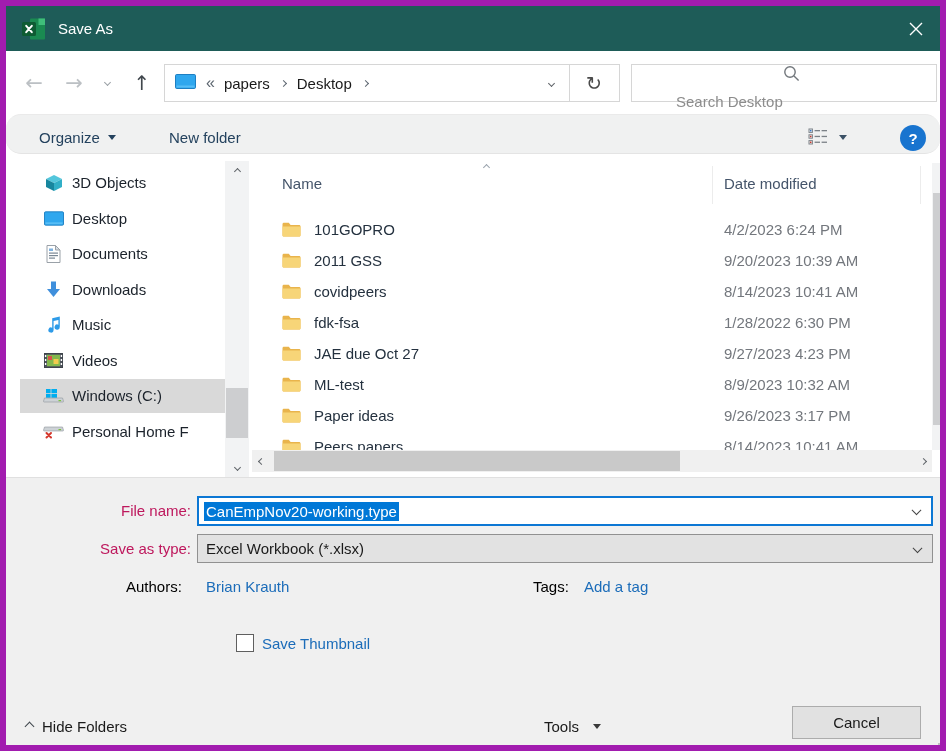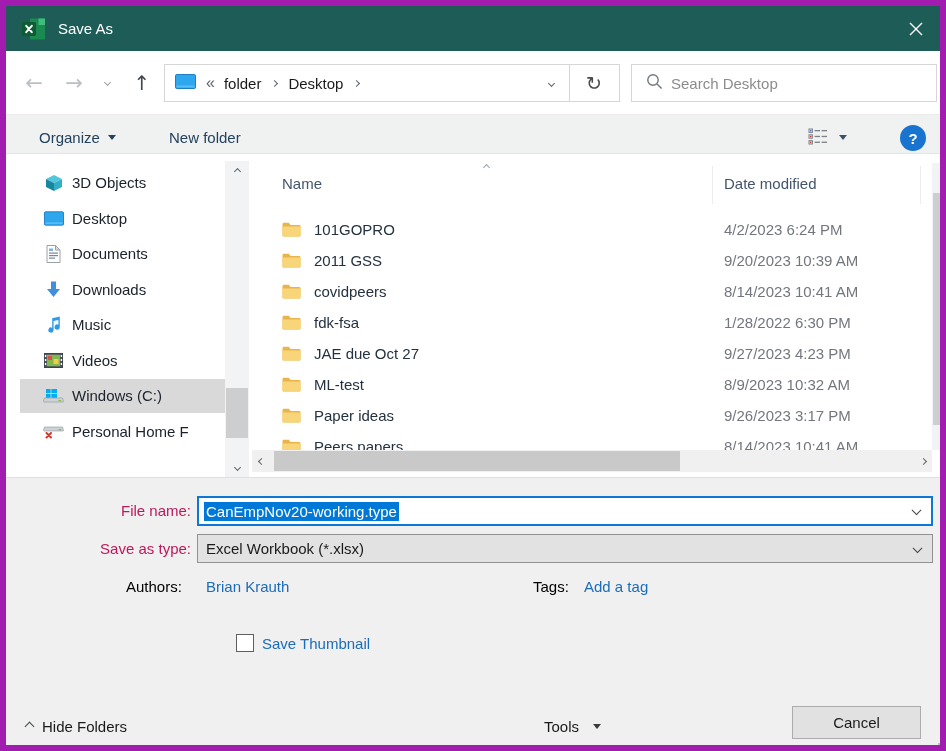--- a/index.html
+++ b/index.html
@@ -25,27 +25,27 @@
   .addressbar { position:absolute; left:158px; top:13px; width:406px; height:38px; border:1px solid #d6d6d6;
                 background:#fff; display:flex; align-items:center; padding-left:10px; }
   .crumb { color:#1a1a1a; }
   .crumb-overflow { color:#5d6670; margin:0 9px 0 10px; font-size:16px; }
   .crumb-sep { margin:0 11px; color:#5d6670; }
   .addr-drop { margin-left:auto; width:36px; height:100%; display:flex; align-items:center; justify-content:center; color:#5f6368; }
   .refresh-btn { position:absolute; left:563px; top:13px; width:51px; height:38px; border:1px solid #d6d6d6; border-left:none;
                  display:flex; align-items:center; justify-content:center; color:#4a4a4a;
                  font-family:"DejaVu Sans",sans-serif; font-size:19px; }
   .searchbox { position:absolute; left:625px; top:13px; width:306px; height:38px; border:1px solid #d6d6d6;
-               display:flex; align-items:center; padding-left:14px; gap:8px; }
+               display:flex; align-items:center; padding-left:14px; gap:8px;flex-direction:column; }
   .searchbox input { border:none; outline:none; font:inherit; color:#1a1a1a; width:230px; background:transparent; }
   .searchbox input::placeholder { color:#8c8c8c; }
 
   
   .toolbar { position:absolute; top:108px; left:0; width:100%; height:40px; background:#f0f1f1;
-             border-top:1px solid #eaeaea; border-bottom:1px solid #e4e4e4; }
+             border-top:1px solid #eaeaea; border-bottom:1px solid #e4e4e4;border-radius:15px; }
   .tb-item { position:absolute; top:0; height:45px; display:flex; align-items:center; gap:8px; color:#24425e; }
   .organize { left:33px; } .newfolder { left:163px; }
   .view-btn { left:802px; gap:10px; color:#3b5166; }
   .help-btn { position:absolute; left:894px; top:10px; width:26px; height:26px; border-radius:50%;
               background:#1874cf; color:#fff; font-weight:bold; font-size:15px;
               display:flex; align-items:center; justify-content:center; }
 
   
   .chv { display:inline-block; width:7px; height:7px; border-right:1.7px solid currentColor; border-bottom:1.7px solid currentColor; }
   .chv.down { transform:rotate(45deg); }
@@ -155,21 +155,21 @@
       </div>
 
     <div class="addressbar">
       <span>
         <svg width="21" height="15" viewBox="0 0 21 15">
           <rect x="0.5" y="0.5" width="20" height="14" rx="1.2" fill="#2fa7ee" stroke="#1e7fc2"></rect>
           <rect x="1.5" y="11.5" width="18" height="2" fill="#57bdf5"></rect>
         </svg>
       </span>
       <span class="crumb-overflow">«</span>
-      <span class="crumb">folder</span>
+      <span class="crumb">papers</span>
       <i class="chv right sm crumb-sep"></i>
       <span class="crumb">Desktop</span>
       <i class="chv right sm crumb-sep"></i>
       <span class="addr-drop">
           <i class="chv down sm"></i>
         </span>
     </div>
     <div class="refresh-btn">
         <span>↻</span>
       </div>

